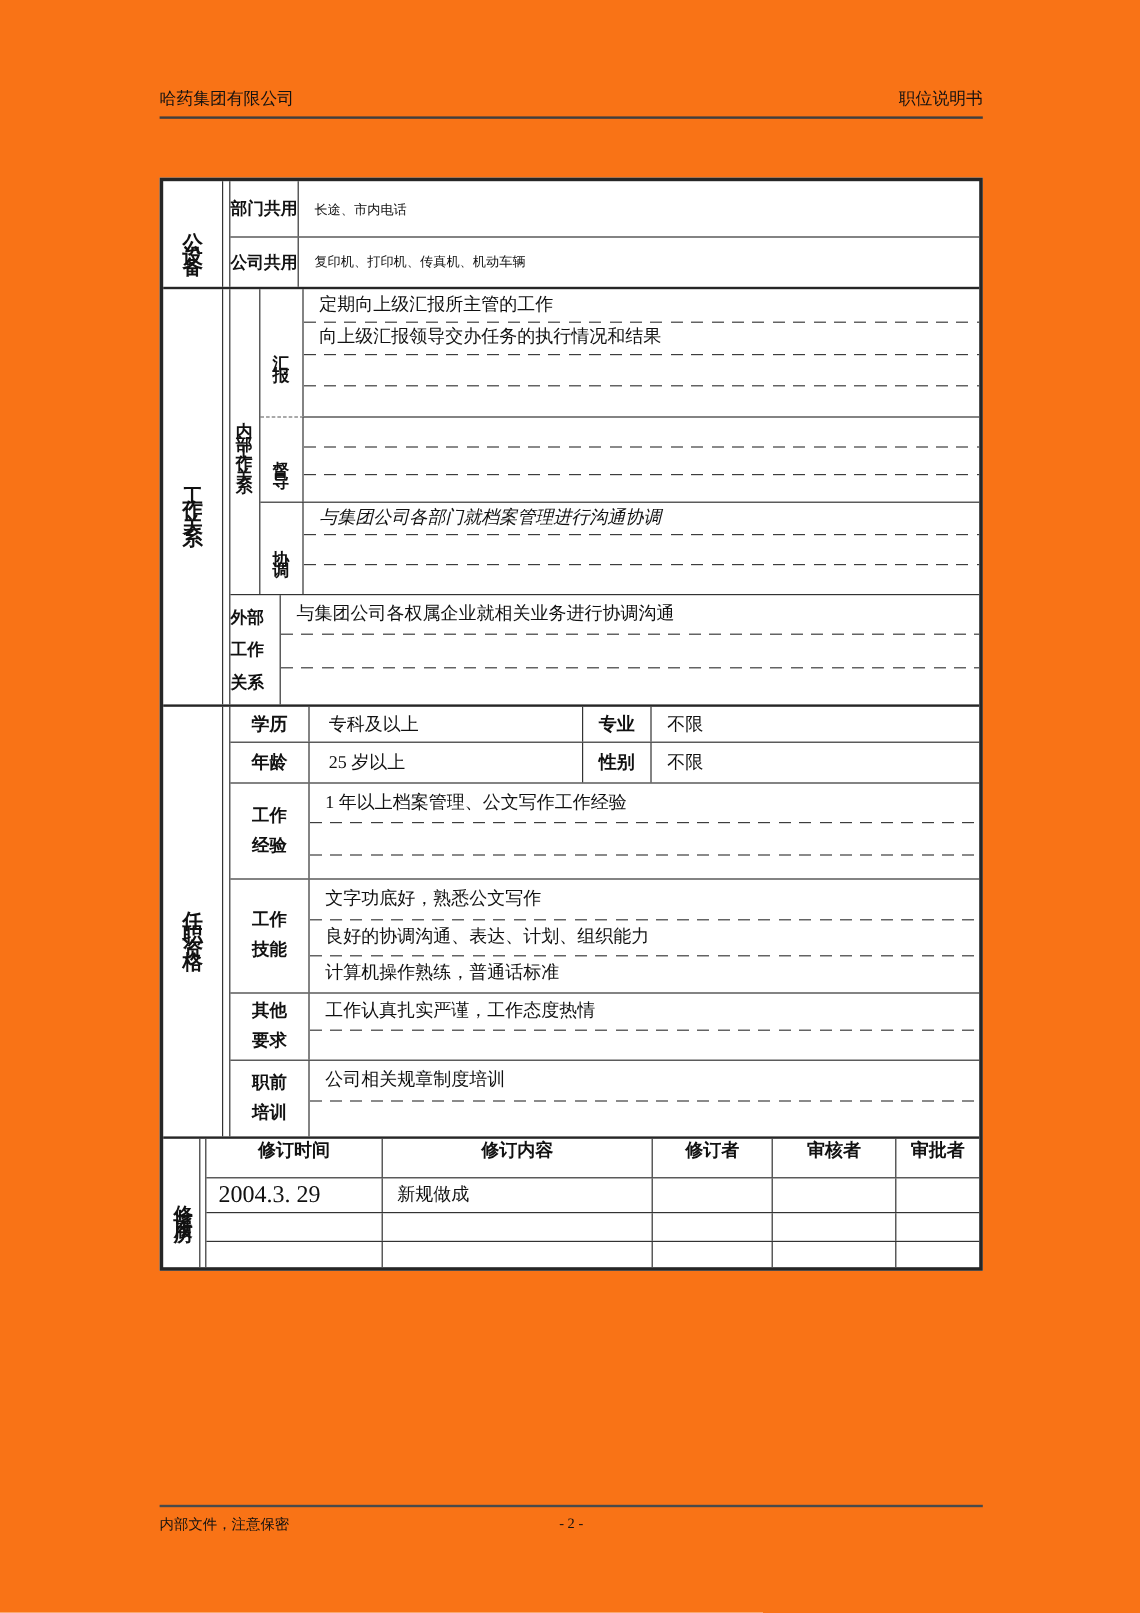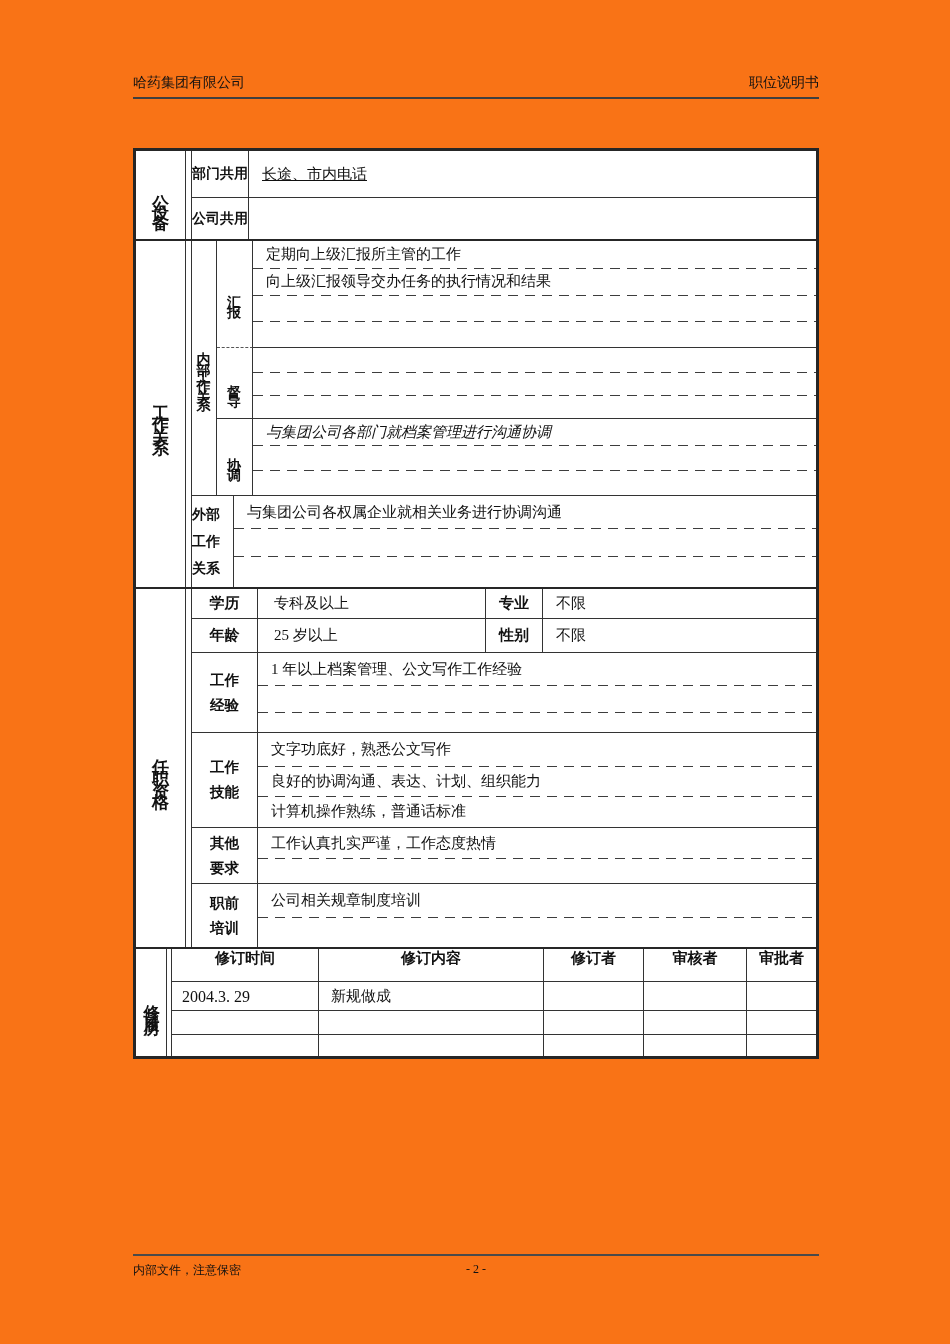--- a/index.html
+++ b/index.html
@@ -40,21 +40,21 @@
   .drow { padding-left:13px; font-size:15px; white-space:nowrap; overflow:hidden; }
   .drow + .drow { background-image:repeating-linear-gradient(90deg,#3d3d3d 0 10px,transparent 10px 17px);
                   background-size:100% 1px; background-repeat:no-repeat; background-position:top left; }
 
   
   .s1-row { display:flex; height:46px; }
   .s1-row + .s1-row { border-top:1px solid #333; height:42px; }
   .s1-label { flex:0 0 57px; border-right:1px solid #333;
               display:flex; align-items:center; justify-content:center;
               font:bold 14px "Liberation Sans", sans-serif; white-space:nowrap; }
-  .s1-val { flex:1; display:flex; align-items:center; padding-left:13px; font-size:15px;text-decoration:underline; }
+  .s1-val { flex:1; display:flex; align-items:center; padding-left:13px; font-size:11px; }
 
   
   .internal { display:flex; }
   .int-label { flex:0 0 25px; border-right:1px solid #333;
                display:flex; align-items:center; justify-content:center; }
   .int-label .v-txt2 { letter-spacing:9px; }
   .groups { flex:1; min-width:0; }
   .group { display:flex; }
   .grp-label { flex:0 0 36px; border-right:1px solid #333;
                display:flex; align-items:center; justify-content:center; }
@@ -90,21 +90,21 @@
   
   .sec-rev .sec-label { flex-basis:31px; }
   .sec-rev .v-txt { font-size:16px; letter-spacing:6px; }
   .sec-rev .sec-body { margin-left:4px; }
   .rev-row { display:flex; }
   .rev-row + .rev-row { border-top:1px solid #333; }
   .rev-row > div { border-right:1px solid #333; overflow:hidden; white-space:nowrap; }
   .rev-row > div:last-child { border-right:none; }
   .rc1{flex:0 0 147px}.rc2{flex:0 0 225px}.rc3{flex:0 0 100px}.rc4{flex:0 0 103px}.rc5{flex:1}
   .rev-head > div { font:bold 15px "Liberation Sans", sans-serif; text-align:center; }
-  .rev-data > .rc1 { padding-left:10px; font-size:16px; }
+  .rev-data > .rc1 { padding-left:10px; font-size:20px; }
   .rev-data > .rc2 { padding-left:12px; font-size:15px; }
 
   
   .doc-footer { position:absolute; left:133px; top:1254px; width:686px;
                 border-top:2px solid #4a4a4a; padding-top:6px;
                 display:flex; align-items:flex-start; font-size:12px; }
   .f-side { flex:1; }
   .f-center { flex:0 0 auto; }
 </style>
 </head>
@@ -123,20 +123,21 @@
       <div class="sec-label">
         <span class="v-txt" style="letter-spacing:10px">公设备</span>
       </div>
       <div class="sec-body">
         <div class="s1-row">
           <div class="s1-label">部门共用</div>
           <div class="s1-val">长途、市内电话</div>
         </div>
         <div class="s1-row">
           <div class="s1-label">公司共用</div>
+          <div class="s1-val">复印机、打印机、传真机、机动车辆</div>
         </div>
       </div>
     </div>
 
     <div class="section">
       <div class="sec-label">
         <span class="v-txt">工作关系</span>
       </div>
       <div class="sec-body">
 

